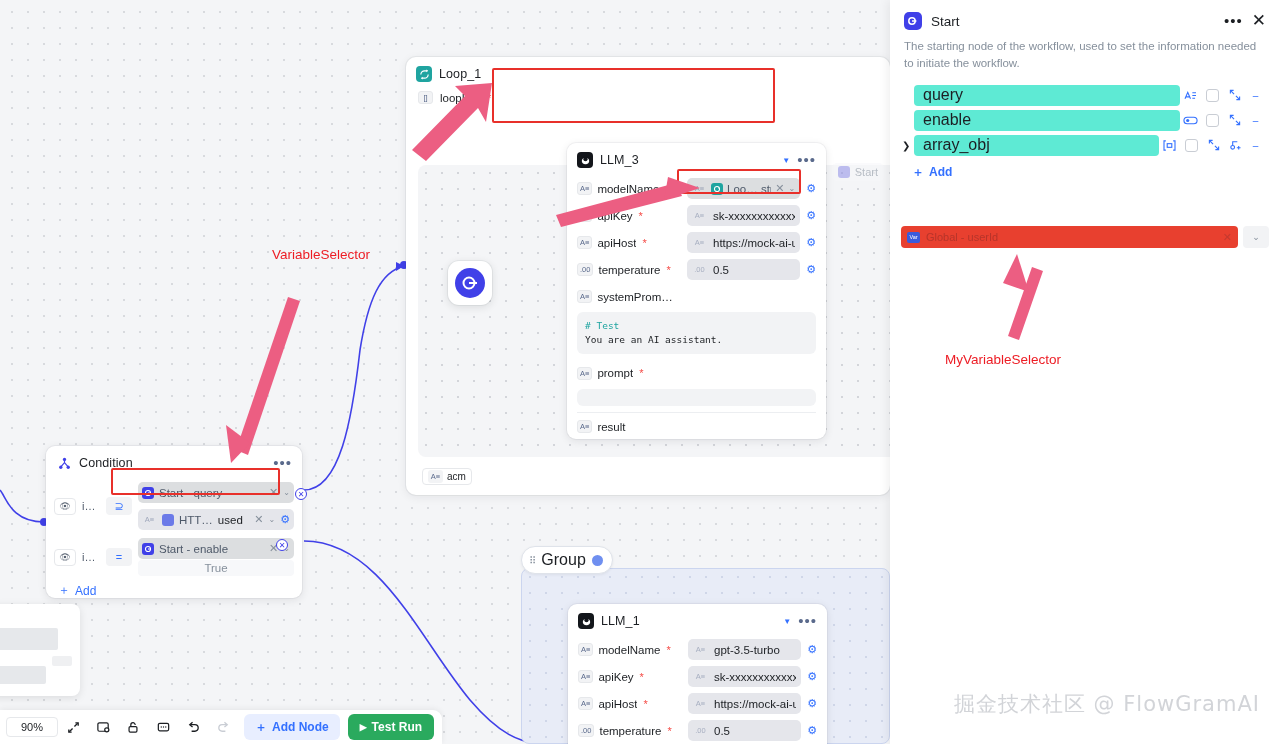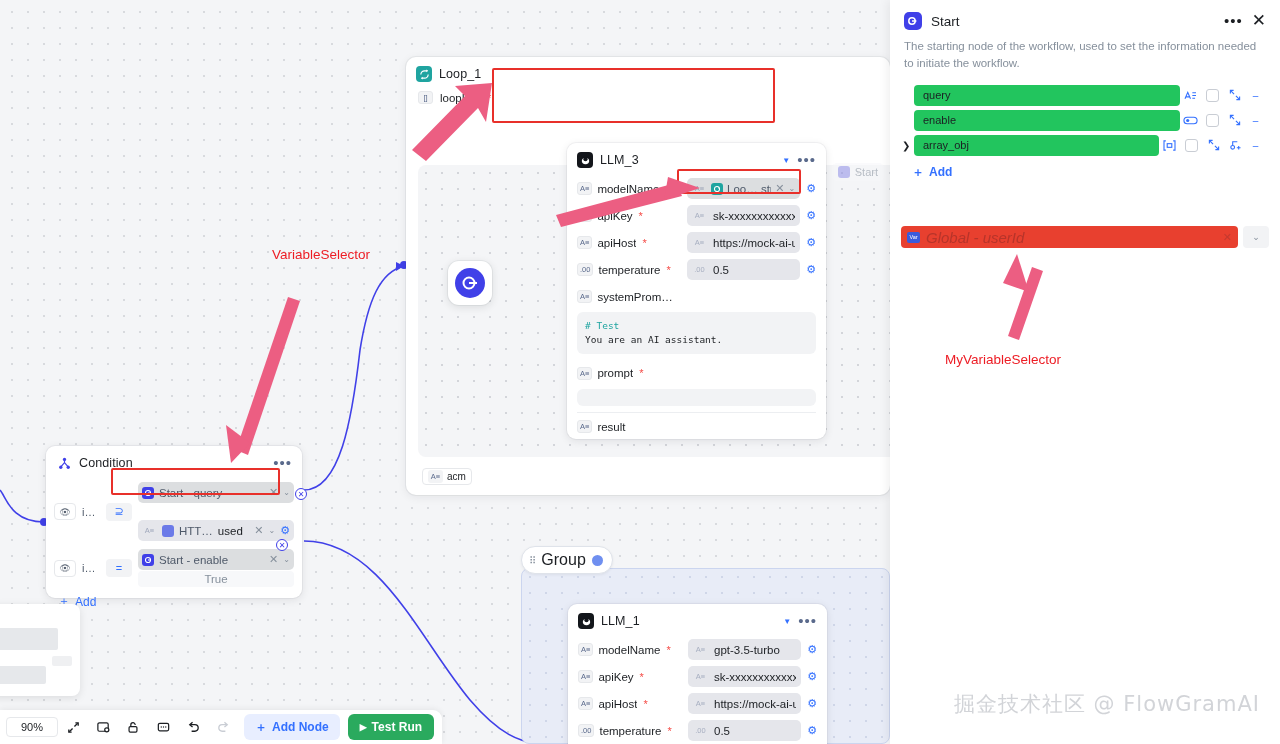--- a/index.html
+++ b/index.html
@@ -184,35 +184,35 @@
   #panel {
     position:absolute; right:0; top:0; width:390px; height:744px;
     background:#fff; box-shadow:-2px 0 10px rgba(0,0,0,.07);
   }
   .p-head { display:flex; align-items:center; gap:9px; padding:12px 14px 6px 14px; }
   .p-title { font-size:13.5px; color:#1c1f23; flex:1; }
   .p-x { color:#1c1f23; font-size:17px; cursor:pointer; line-height:14px; }
   .p-desc { padding: 2px 14px 10px 14px; font-size:11.5px; color:#86909c; line-height:1.5; }
   .p-row { display:flex; align-items:center; gap:0; padding: 2px 14px 2px 12px; height:25px; }
   .p-exp { width:12px; color:#1c1f23; font-size:10px; flex:0 0 12px; cursor:pointer; }
-  .p-field { flex:1; background:#22c55e; border-radius:4px; height:21px;
-             display:flex; align-items:center; padding:0 9px; font-size:11px; color:#1c1f23;text-align:center; }
+  .p-field { flex:1; background:#5eead4; border-radius:4px; height:21px;
+             display:flex; align-items:center; padding:0 9px; font-size:16px; color:#1c1f23;text-align:center; }
   .p-ico { width:21px; display:flex; align-items:center; justify-content:center; color:#3370ff; font-size:10px; cursor:pointer;}
   .p-chk { width:13px;height:13px;border:1px solid #c9cdd4;border-radius:3px; margin:0 5px; cursor:pointer;}
   .p-add { display:flex;align-items:center;gap:5px;margin:6px 0 0 22px;color:#3370ff;font-size:12px;
            font-weight:bold; cursor:pointer; width:max-content;}
   #global-row {
     position:absolute; left:11px; top:226px; width:368px; height:22px;
     display:flex; align-items:center; gap:5px;
   }
   .gvar {
     flex:1; height:22px; background:#e8402f; border-radius:4px; display:flex; align-items:center;
     gap:6px; padding:0 6px;
   }
-  .gvar .lbl { flex:1; font-size:15px; color:#b7342a;font-style:italic; }
+  .gvar .lbl { flex:1; font-size:11px; color:#b7342a; }
   .gvar .gx { color:#c4392f; font-size:11px; cursor:pointer; }
   .gcaret { width:26px;height:22px;background:#f2f3f5;border-radius:4px;display:flex;
             align-items:center;justify-content:center;color:#86909c;font-size:9px;cursor:pointer;}
   .varchip { width:13px;height:11px;border-radius:2px;background:#3a5bdc;color:#fff;font-size:5.5px;
              display:flex;align-items:center;justify-content:center;}
 
   .watermark {
     position:absolute; right:20px; top:690px; font-size:21px; color:#d2d4d8;
     letter-spacing:1px; white-space:nowrap; font-family:"DejaVu Sans", sans-serif;
   }
@@ -463,21 +463,21 @@
         <span class="node-title">Condition</span>
         <span class="spacer"></span>
         <span class="dots">•••</span>
       </div>
 
       <div class="cond-line" style="margin-top:4px;">
         <span class="eye">👁</span>
         <span class="ivar">i…</span>
         <span class="op">⊇</span>
         <span class="cond-stack">
-          <span class="vpill" style="background:#dcdee0;margin-bottom:17px;">
+          <span class="vpill" style="background:#dcdee0;margin-bottom:6px;">
             <span class="vchip">
               <svg width="8" height="8" viewBox="0 0 10 10">
                   <circle cx="5" cy="5" r="3.2" fill="none" stroke="#fff" stroke-width="1.3"></circle>
                   <path d="M5 5h3.6" stroke="#fff" stroke-width="1.3"></path>
                 </svg>
             </span>
             <span class="vtext" style="flex:1">Start - query</span>
             <span class="vx">✕</span>
             <span class="vcaret">⌄</span>
           </span>

